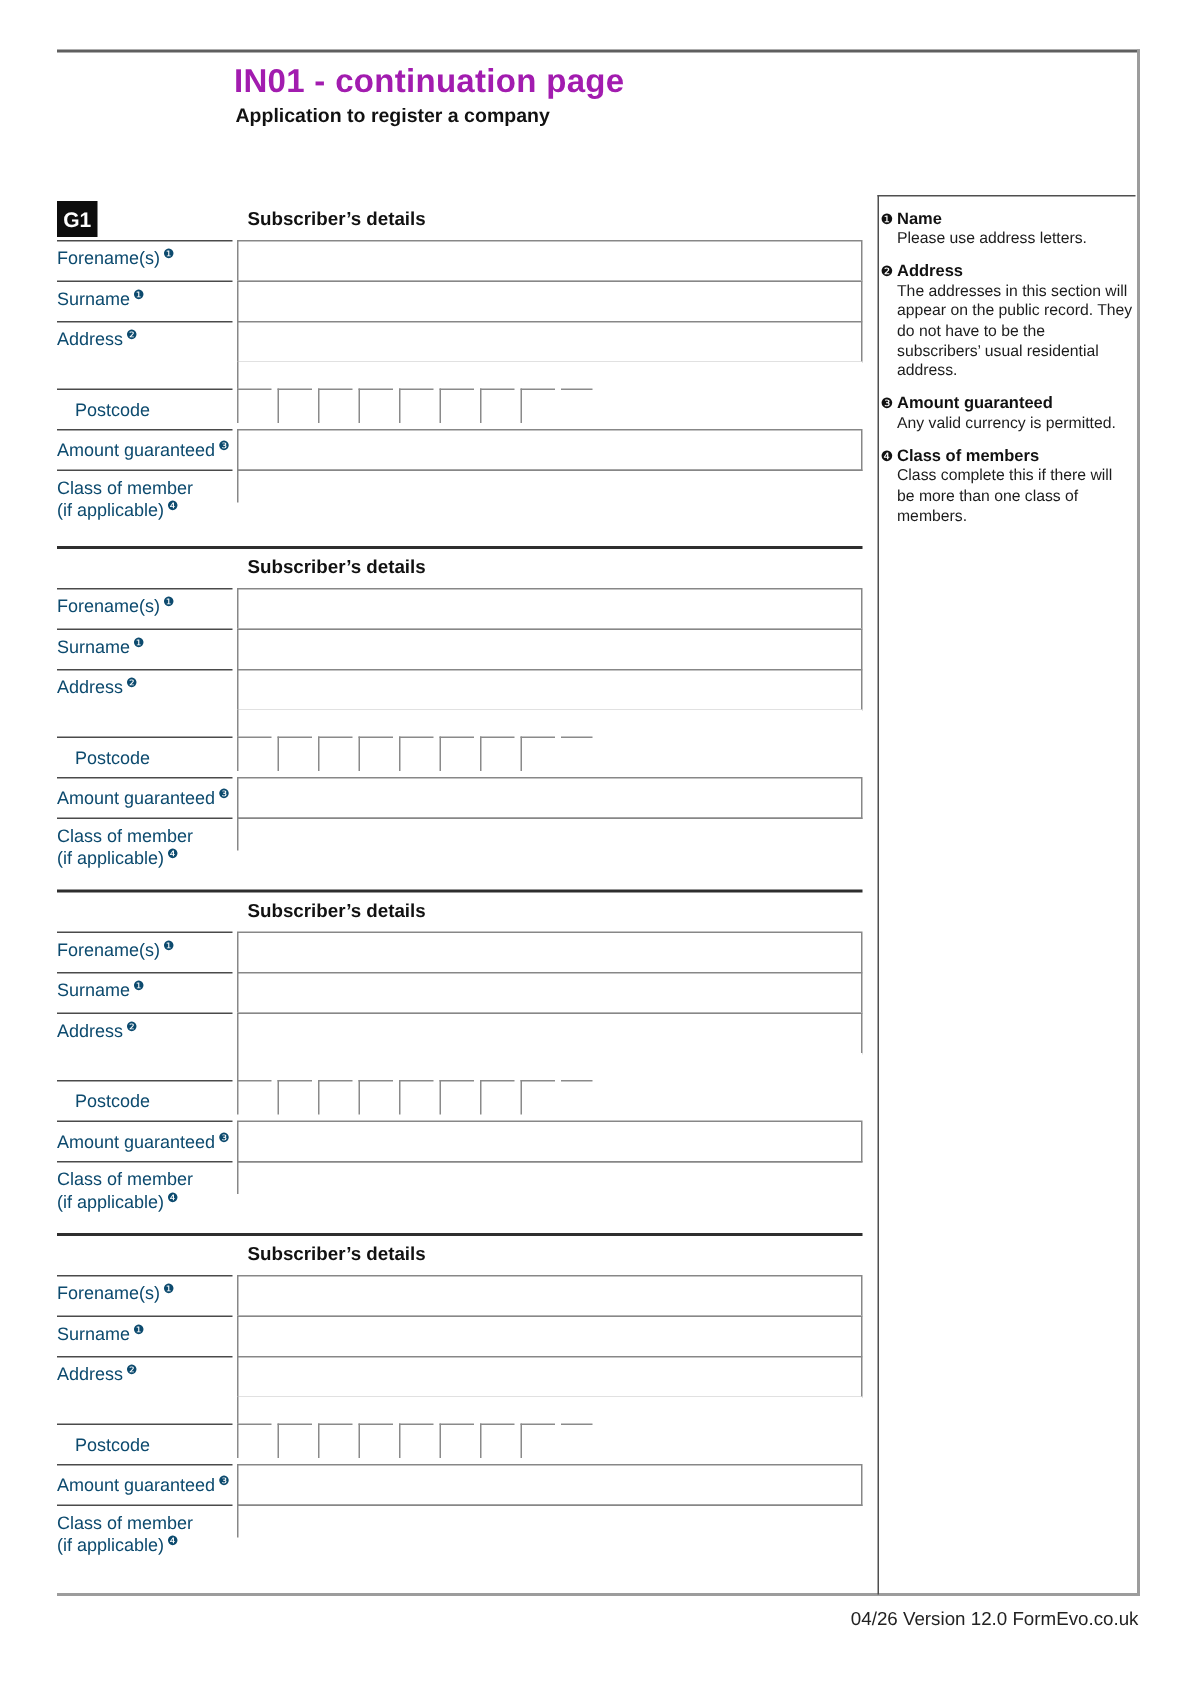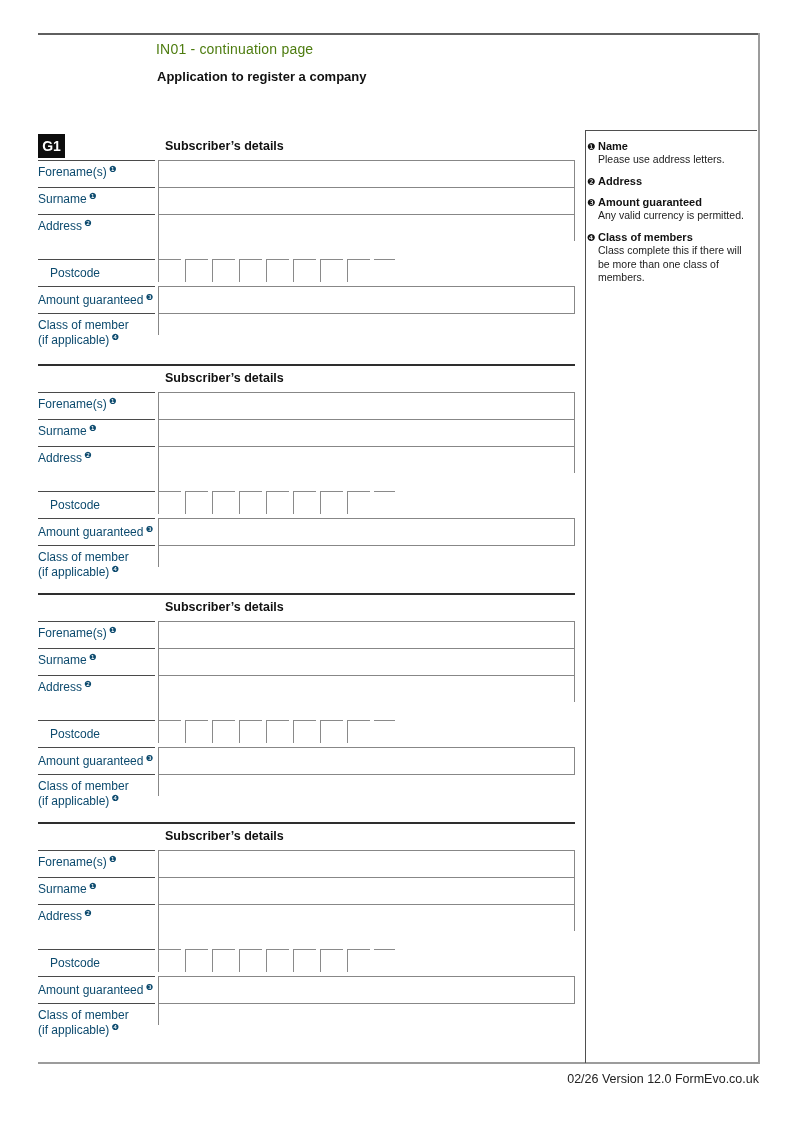--- a/index.html
+++ b/index.html
@@ -8,21 +8,21 @@
     width:800px; height:1130px; position:relative;
     font-family:"Liberation Sans", "DejaVu Sans", sans-serif;
     color:#161616; overflow:hidden;
   }
   
   .frame-top    { position:absolute; left:38px; top:33px;  width:722px; border-top:2px solid #5f5f5f; }
   .frame-right  { position:absolute; left:758px; top:33px; height:1031px; border-left:2px solid #9c9c9c; }
   .frame-bottom { position:absolute; left:38px; top:1062px; width:722px; border-top:2px solid #9c9c9c; }
 
   
-  .title    { position:absolute; left:156px; top:41px; font-size:14px; font-weight:400; letter-spacing:0.2px; color:#4d7c0f; }
+  .title    { position:absolute; left:156px; top:41px; font-size:22px; font-weight:700; letter-spacing:0.2px; color:#a21caf; }
   .subtitle { position:absolute; left:157px; top:69px; font-size:13px; font-weight:700; color:#111; }
 
   
   .section { position:absolute; left:38px; width:537px; height:229px; }
   .section.ruled { border-top:2px solid #2e2e2e; }
   .badge {
     position:absolute; left:0; top:0; width:27px; height:24px;
     background:#0d0d0d; color:#ffffff; font-size:14px; font-weight:700;
     text-align:center; line-height:24px;
   }
@@ -273,28 +273,29 @@
 <div id="notes" class="notes">
   <div class="note">
     <span class="note-mk">❶</span>
     <div class="note-title">Name</div>
     <div class="note-body">Please use address letters.</div>
   </div>
 
   <div class="note">
     <span class="note-mk">❷</span>
     <div class="note-title">Address</div>
+    <div class="note-body">The addresses in this section will appear on the public record. They do not have to be the subscribers’ usual residential address.</div>
   </div>
 
   <div class="note">
     <span class="note-mk">❸</span>
     <div class="note-title">Amount guaranteed</div>
     <div class="note-body">Any valid currency is permitted.</div>
   </div>
 
   <div class="note">
     <span class="note-mk">❹</span>
     <div class="note-title">Class of members</div>
     <div class="note-body">Class complete this if there will be more than one class of members.</div>
   </div>
 </div>
 
-<div class="footer">02/26 Version 12.0 FormEvo.co.uk</div>
+<div class="footer">04/26 Version 12.0 FormEvo.co.uk</div>
 
 </body></html>

